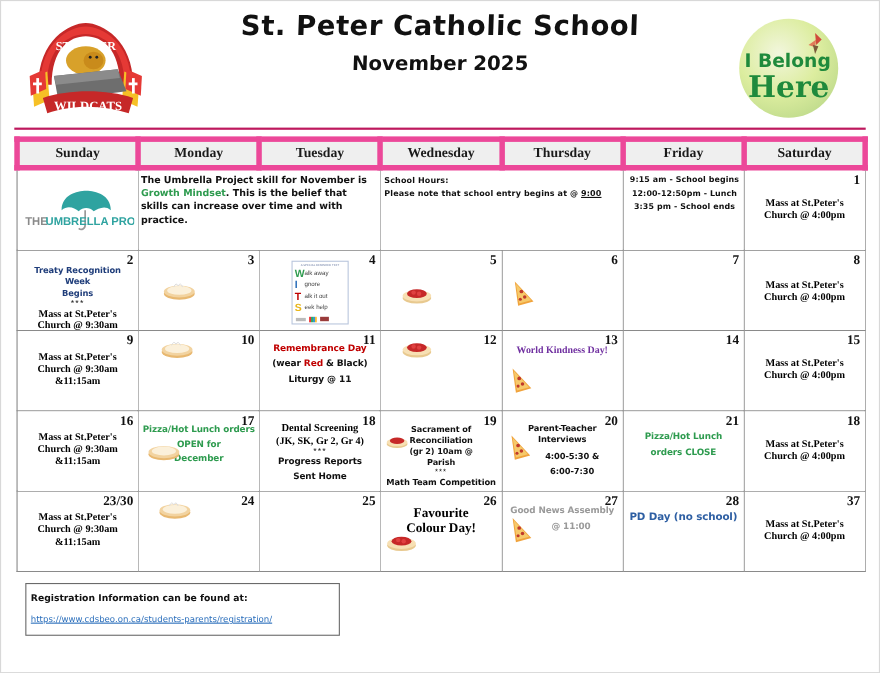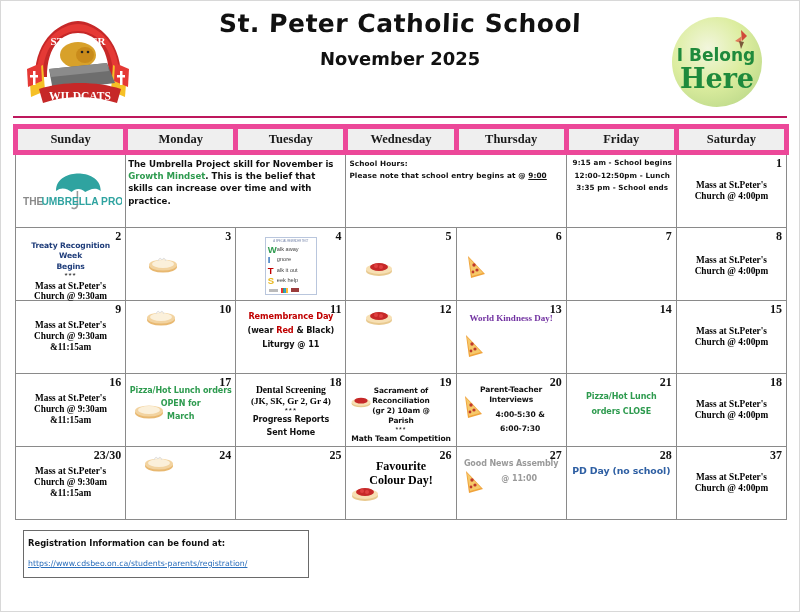--- a/index.html
+++ b/index.html
@@ -474,21 +474,21 @@
           <span class="daynum">16</span>
           <div class="cellbody">
             <div class="mass" style="margin-top:6px;">Mass at St.Peter's Church @ 9:30am &amp;11:15am</div>
           </div>
         </td>
         <td>
           <span class="daynum">17</span>
           <div class="cellbody" style="padding-top:12px;">
             <div class="fancy green" style="font-size:8px;">Pizza/Hot Lunch orders</div>
             <div class="fancy green" style="font-size:8px;margin-top:2px;">OPEN for</div>
-            <div class="fancy green" style="font-size:8px;margin-top:2px;">March</div>
+            <div class="fancy green" style="font-size:8px;margin-top:2px;">December</div>
             <span class="art pie" style="left:8px;top:26px;">
               <svg viewBox="0 0 30 19" width="30" height="19">
                 <ellipse cx="15" cy="13" rx="14" ry="5.5" fill="#e8b870"></ellipse>
                 <ellipse cx="15" cy="11" rx="14" ry="5.5" fill="#f2d3a0"></ellipse>
                 <ellipse cx="15" cy="10" rx="11" ry="4" fill="#fbf0da"></ellipse>
               </svg>
             </span>
           </div>
         </td>
         <td>

